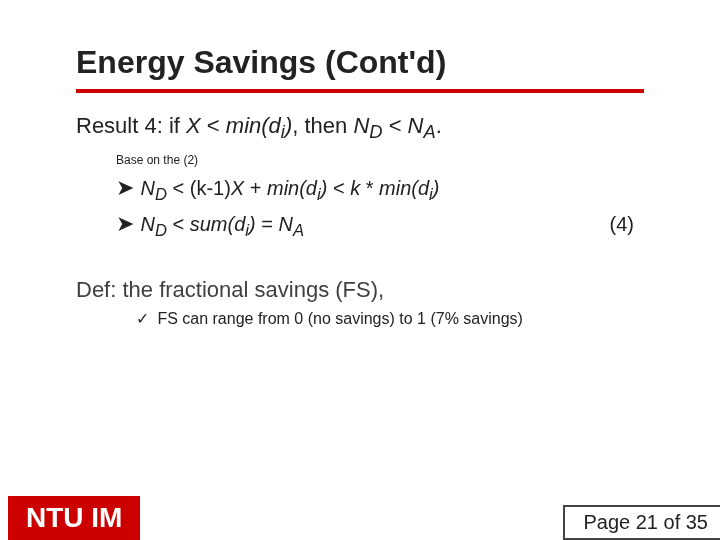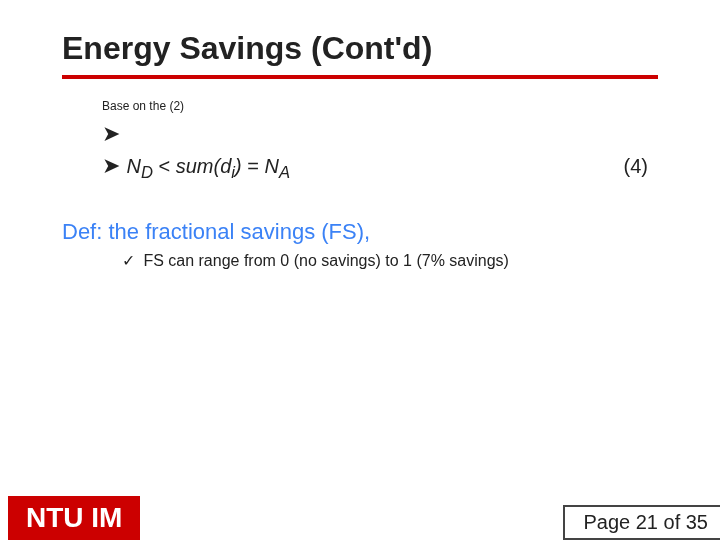--- a/index.html
+++ b/index.html
@@ -10,21 +10,21 @@
       font-family: Arial, sans-serif;
       overflow: hidden;
       position: relative;
     }
 
     .slide {
       width: 720px;
       height: 540px;
       background: #ffffff;
       position: relative;
-      padding: 2px;
+      padding: 16px;
     }
 
     
     .title-area {
       padding: 28px 60px 0 60px;
       position: relative;
     }
 
     .title-text {
       font-size: 32px;
@@ -89,21 +89,21 @@
       margin-left: auto;
       padding-right: 10px;
     }
 
     .def-section {
       margin-top: 30px;
     }
 
     .def-line {
       font-size: 22px;
-      color: #3b82f6;
+      color: #404040;
       margin-bottom: 6px;
     }
 
     .formula-line {
       font-size: 20px;
       color: #222222;
       padding-left: 50px;
       margin-bottom: 10px;
       display: flex;
       justify-content: space-between;
@@ -169,28 +169,34 @@
 
 <div class="slide">
 
   <div class="title-area">
     <div class="title-text">Energy Savings (Cont'd)</div>
     <div class="title-underline"></div>
   </div>
 
   <div class="content-area">
 
+    <div class="result-line">
+      Result 4: if <span class="italic">X</span> &lt; <span class="italic">min(d<sub>i</sub>)</span>, then <span class="italic">N<sub>D</sub></span> &lt; <span class="italic">N<sub>A</sub></span>.
+    </div>
 
     <div class="indent-block">
       <div class="base-on">
         Base on the (2)
       </div>
 
       <div class="arrow-line">
         <span class="arrow">➤</span>
+        <span>
+          <span class="italic">N<sub>D</sub></span> &lt; (k-1)<span class="italic">X</span> + <span class="italic">min(d<sub>i</sub>)</span> &lt; <span class="italic">k</span> * <span class="italic">min(d<sub>i</sub>)</span>
+        </span>
       </div>
 
       <div class="eq-line">
         <div class="arrow-line" style="flex:1;">
           <span class="arrow">➤</span>
           <span>
             <span class="italic">N<sub>D</sub></span> &lt; <span class="italic">sum(d<sub>i</sub>)</span> = <span class="italic">N<sub>A</sub></span>
           </span>
         </div>
         <span class="eq-number">(4)</span>

